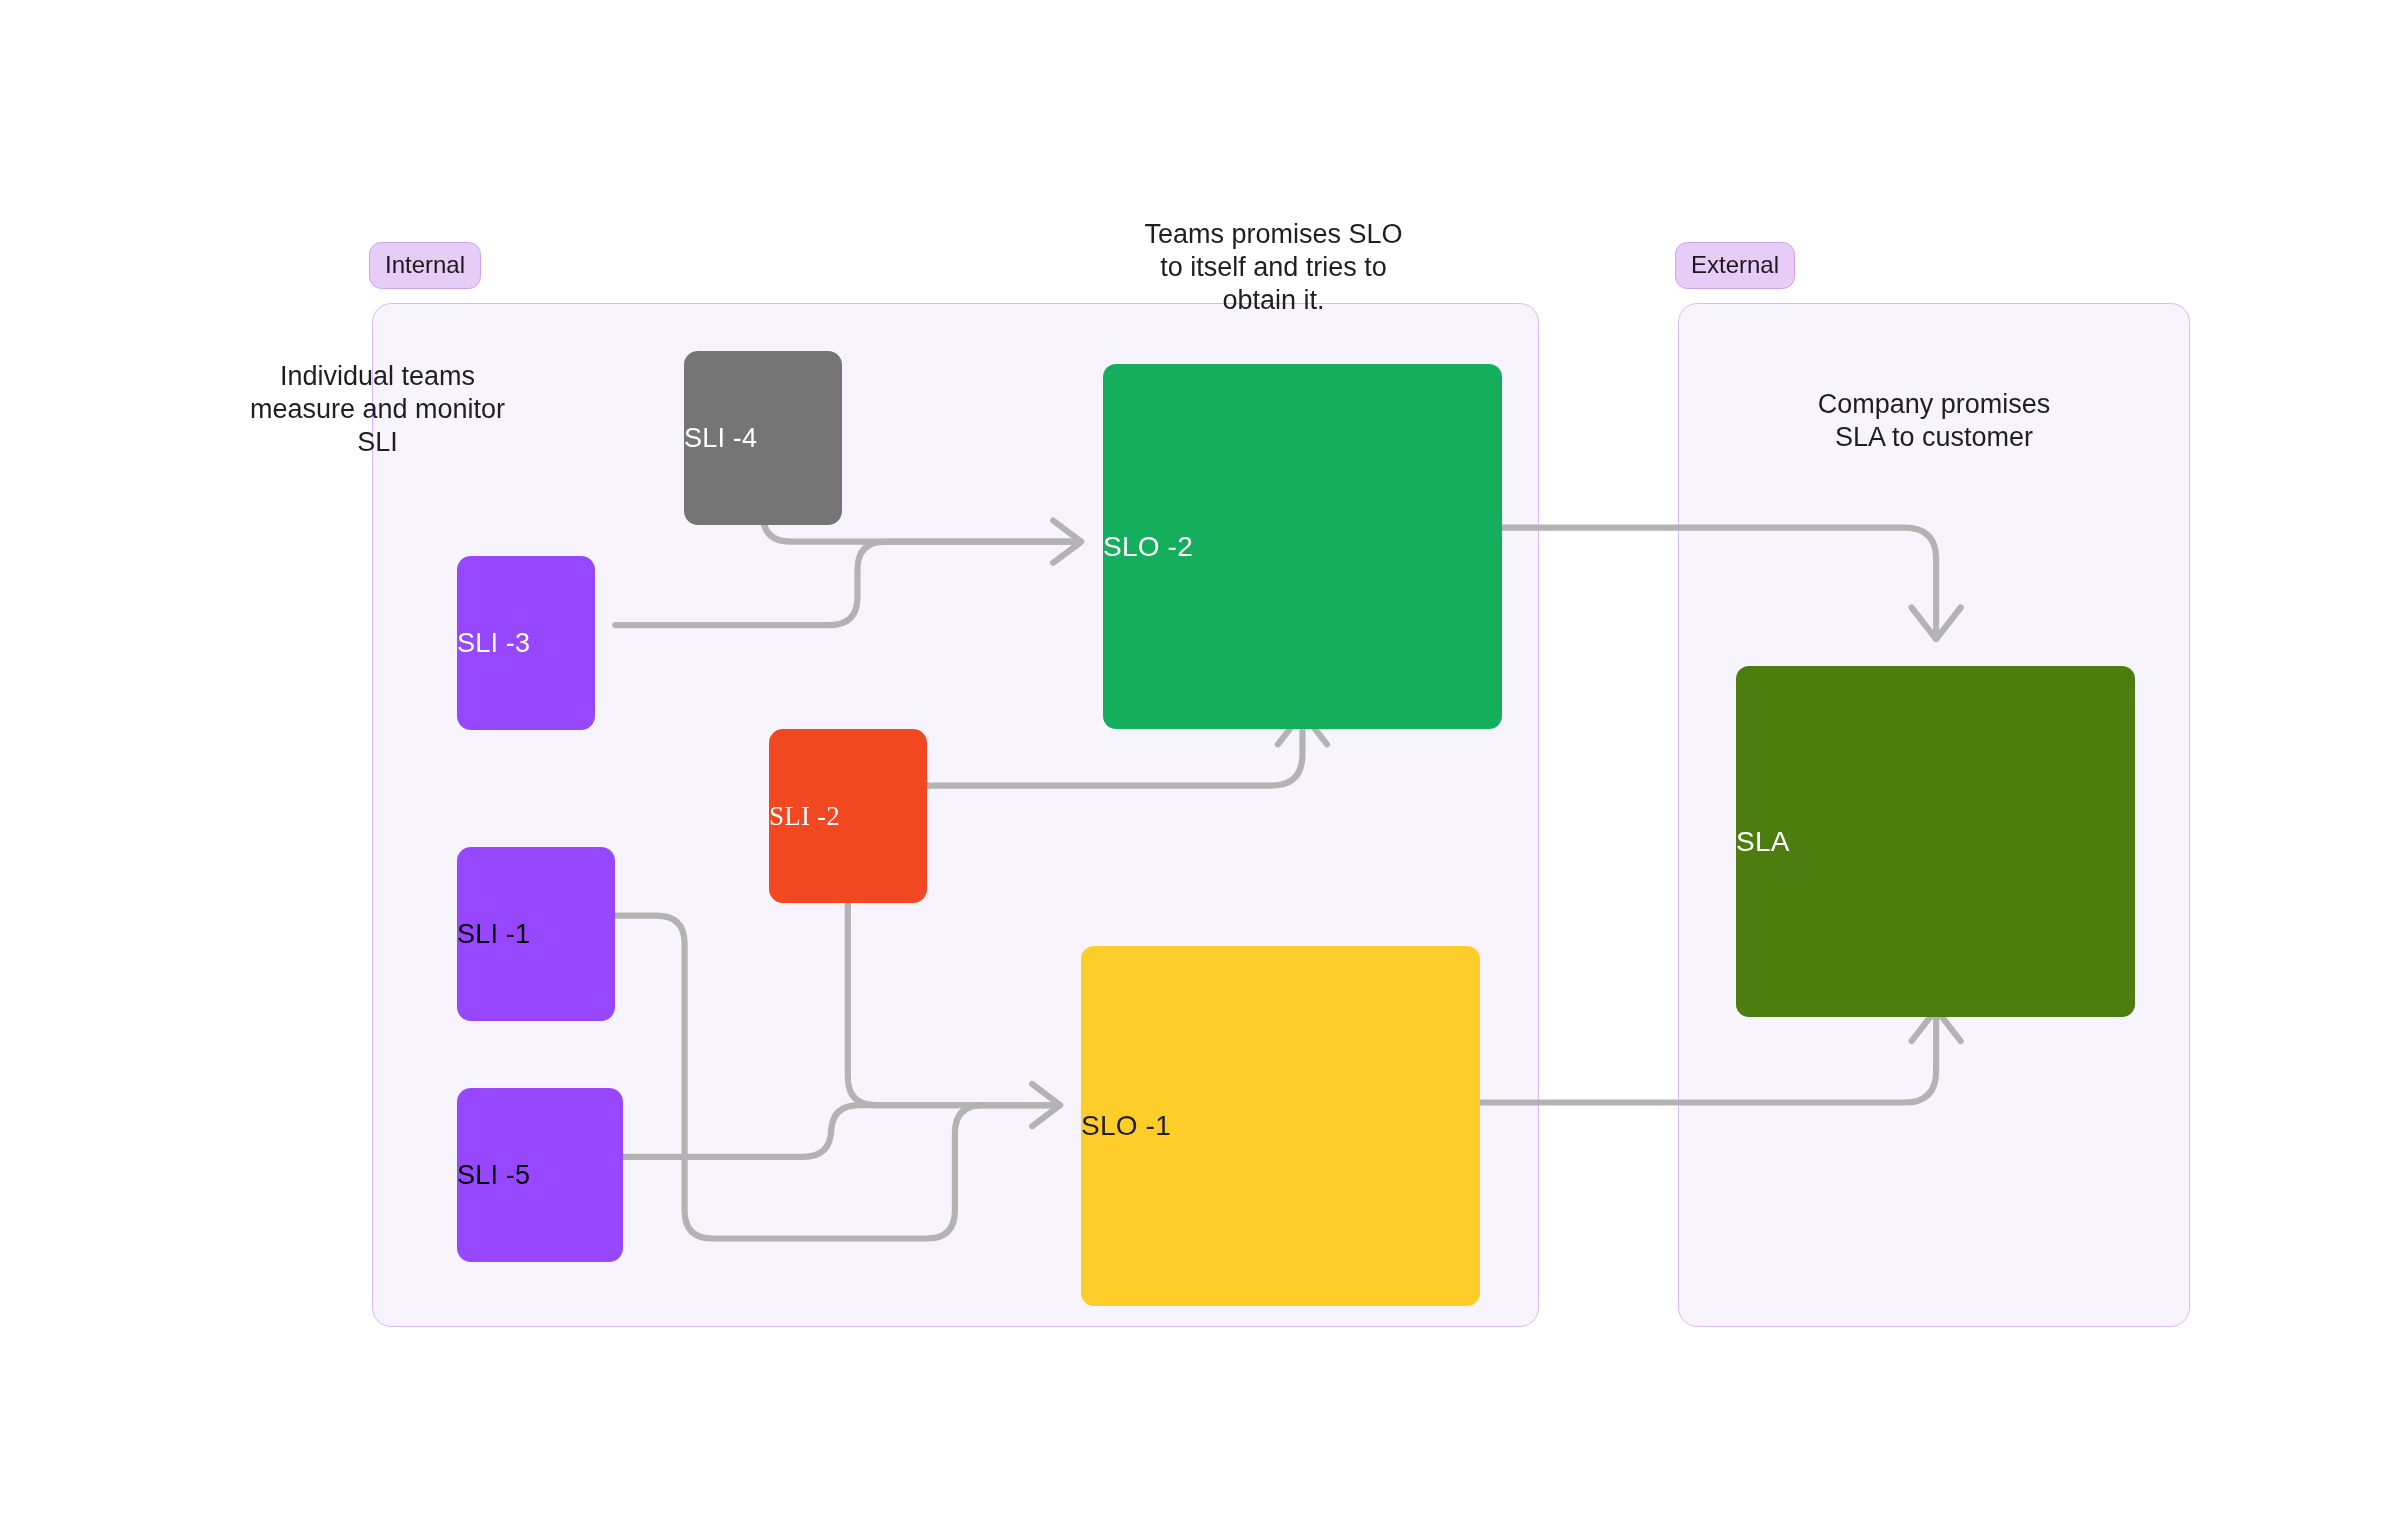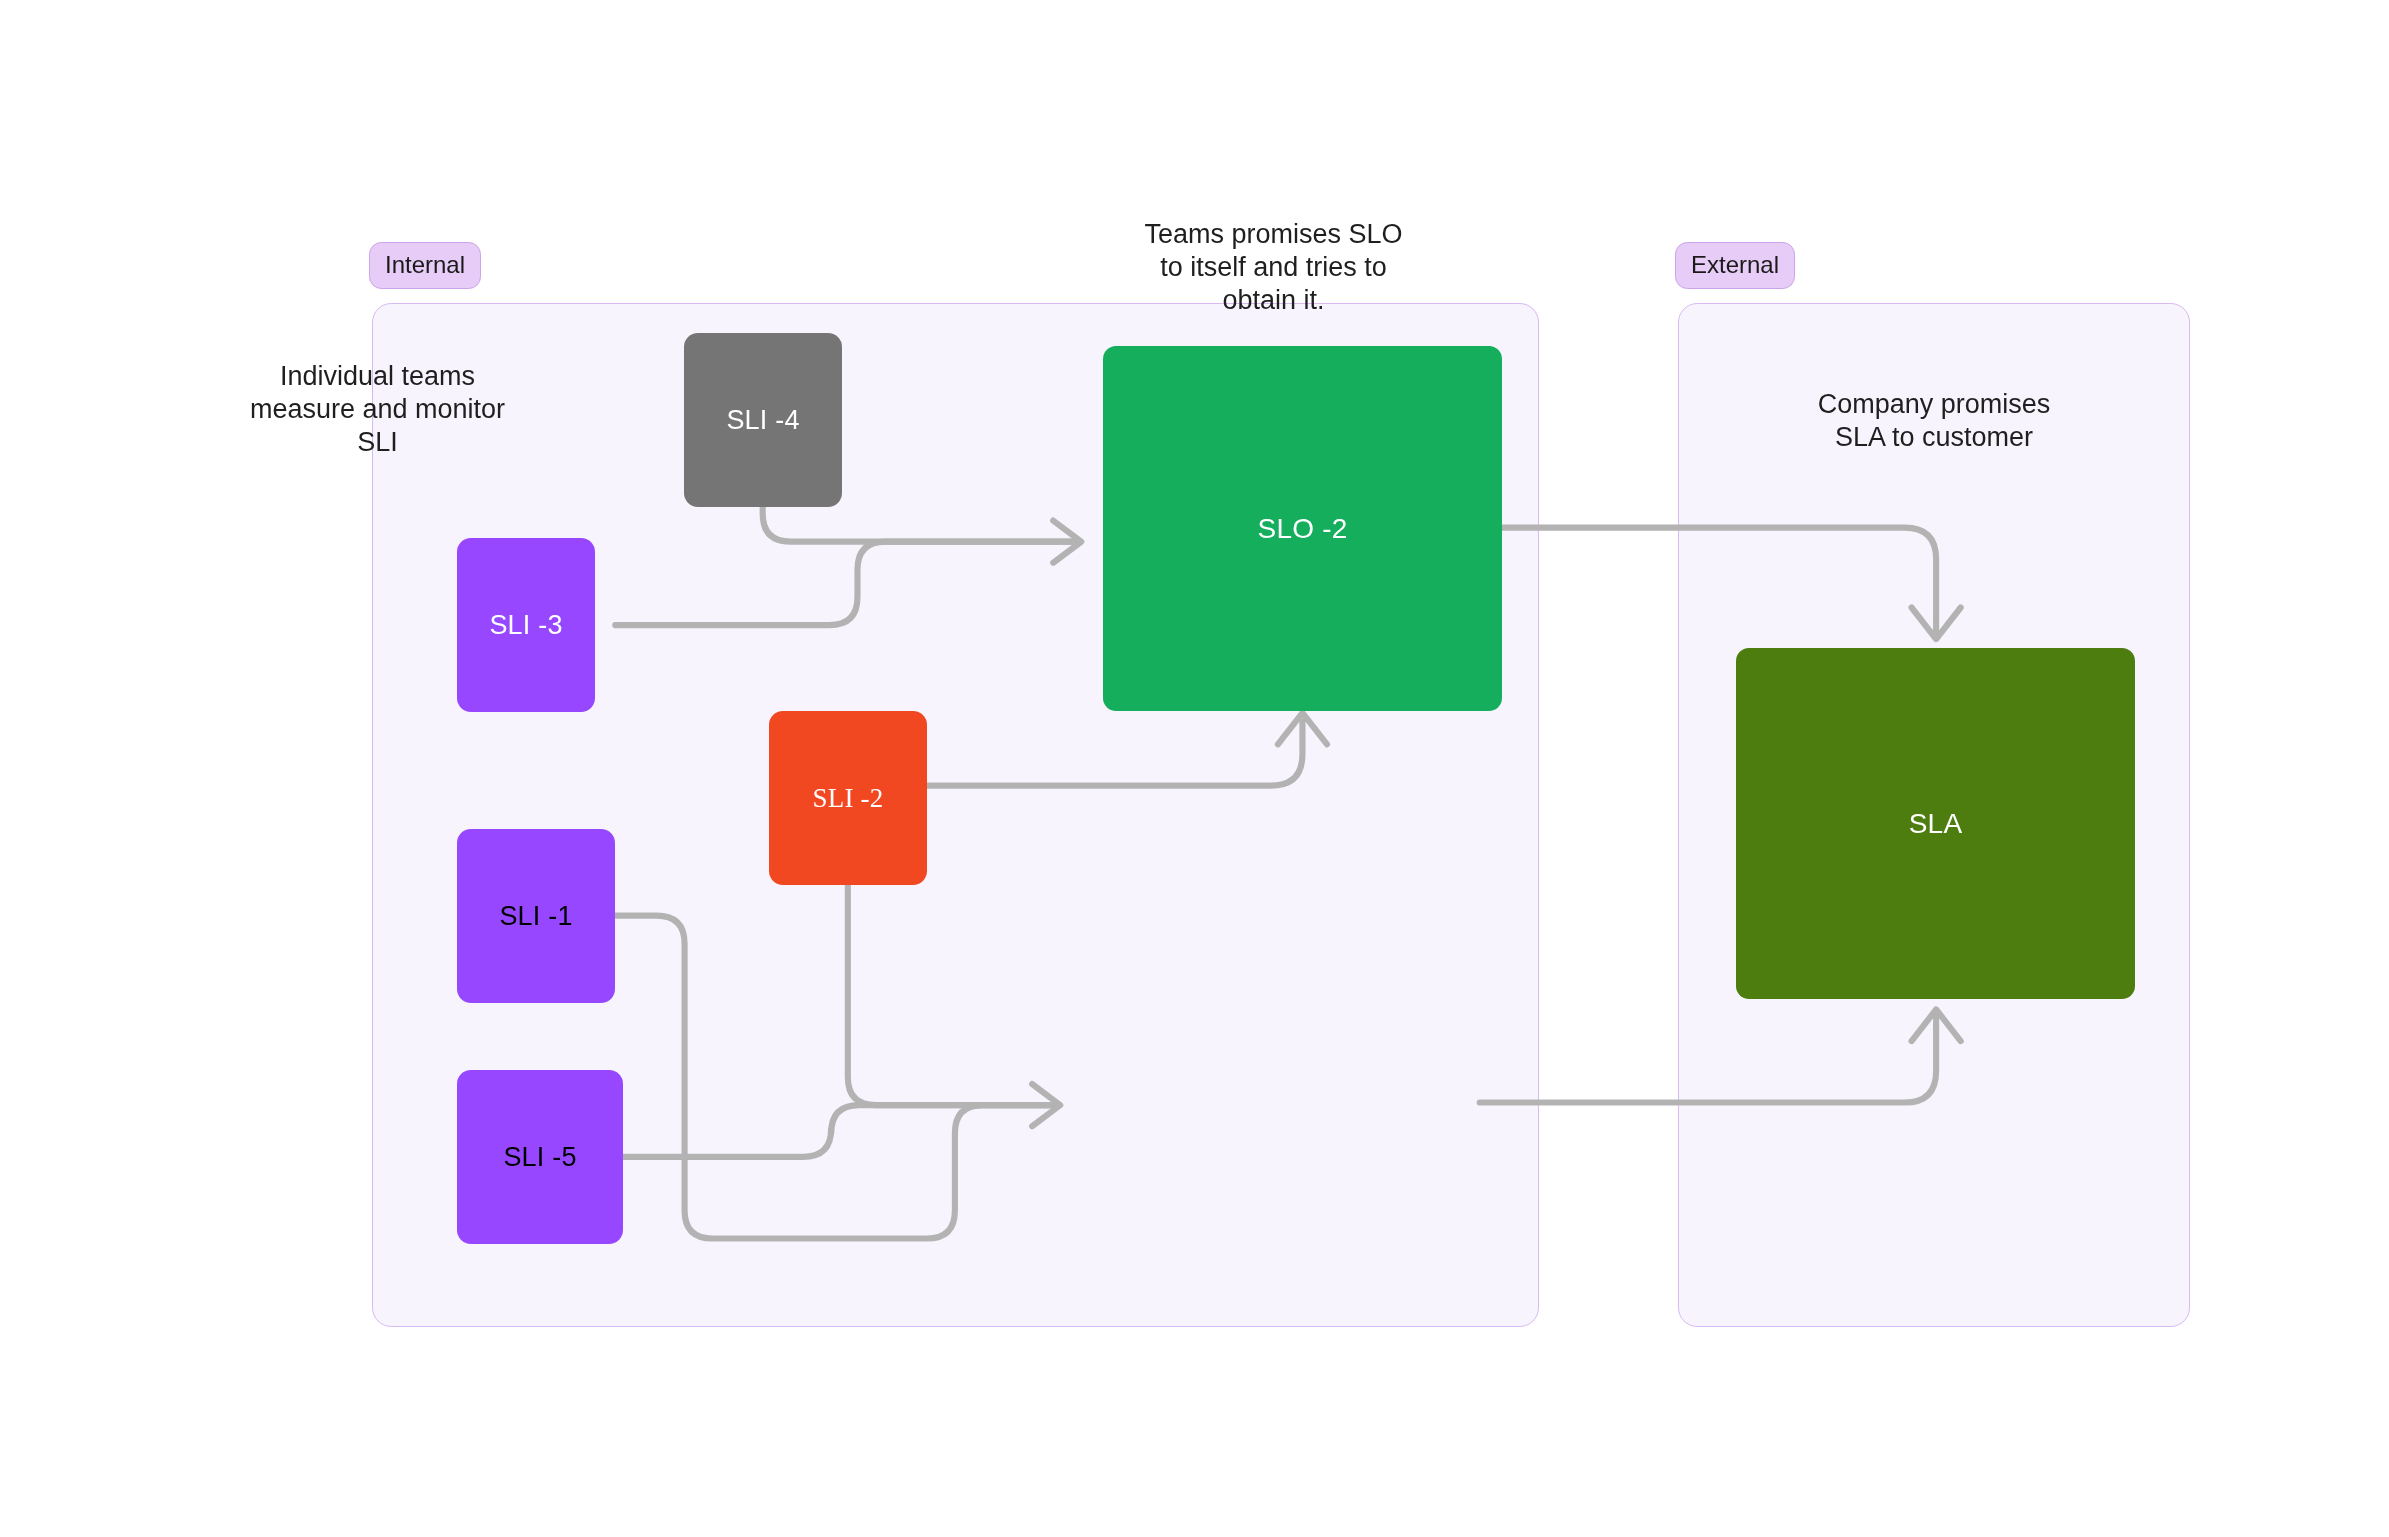--- a/index.html
+++ b/index.html
@@ -37,24 +37,24 @@
     color: #1f1f1f;
     font-size: 27px;
     line-height: 1.23;
     text-align: center;
     white-space: pre-line;
   }
   .node {
     position: absolute;
     display: flex;
     align-items: center;
-    justify-content: center;
     border-radius: 14px;
     font-size: 27px;
     letter-spacing: 0.2px;
+    margin-top: 18px;
   }
   .node.big { border-radius: 13px; font-size: 28px; }
   svg.edges {
     position: absolute;
     left: 0; top: 0;
     width: 2389px; height: 1538px;
     pointer-events: none;
   }
   .edge {
     fill: none;
@@ -152,18 +152,21 @@
   </div>
   <div class="node" id="node-3" style="left: 457px; top: 829px; width: 158px; height: 174px; background: rgb(151, 71, 255); color: #000000;">
     <span>SLI -1</span>
   </div>
   <div class="node" id="node-4" style="left: 457px; top: 1070px; width: 166px; height: 174px; background: rgb(151, 71, 255); color: #000000;">
     <span>SLI -5</span>
   </div>
   <div class="node big" id="node-5" style="left: 1103px; top: 346px; width: 399px; height: 365px; background: rgb(20, 174, 92); color: rgb(255, 255, 255);">
     <span>SLO -2</span>
   </div>
+  <div class="node big" id="node-6" style="left: 1081px; top: 928px; width: 399px; height: 360px; background: rgb(255, 205, 41); color: rgb(31, 31, 31);">
+    <span>SLO -1</span>
+  </div>
   <div class="node big" id="node-7" style="left: 1736px; top: 648px; width: 399px; height: 351px; background: #4d7c0f; color: rgb(255, 255, 255);">
     <span>SLA</span>
   </div>
 
 </div>
 
 
 </body></html>

